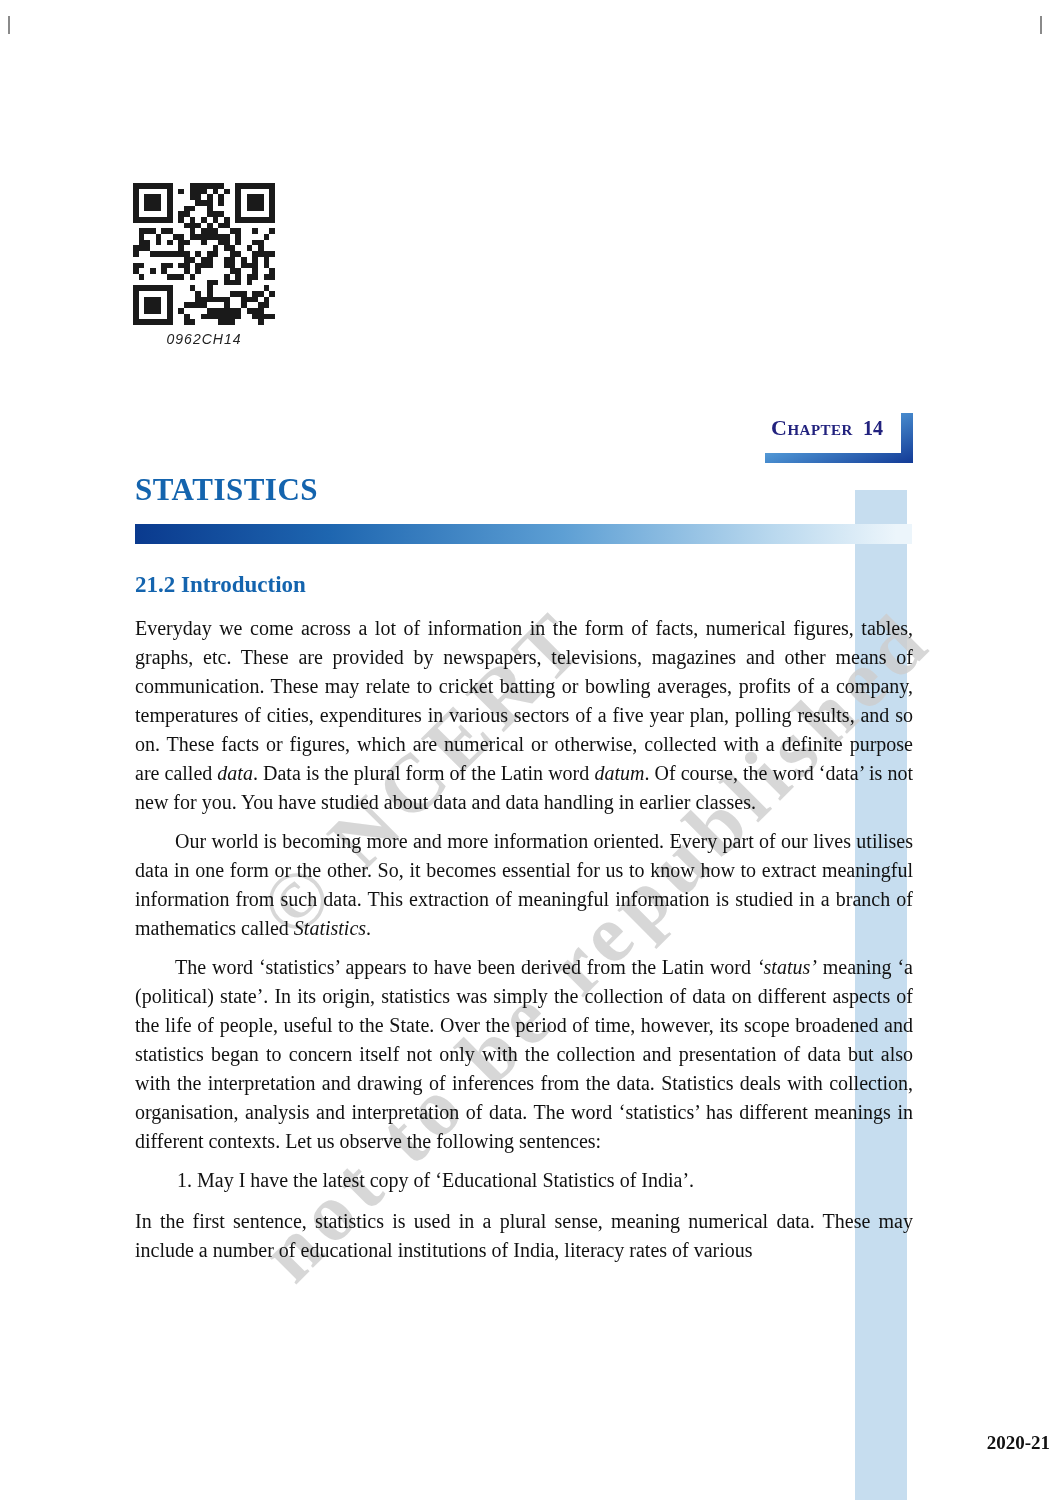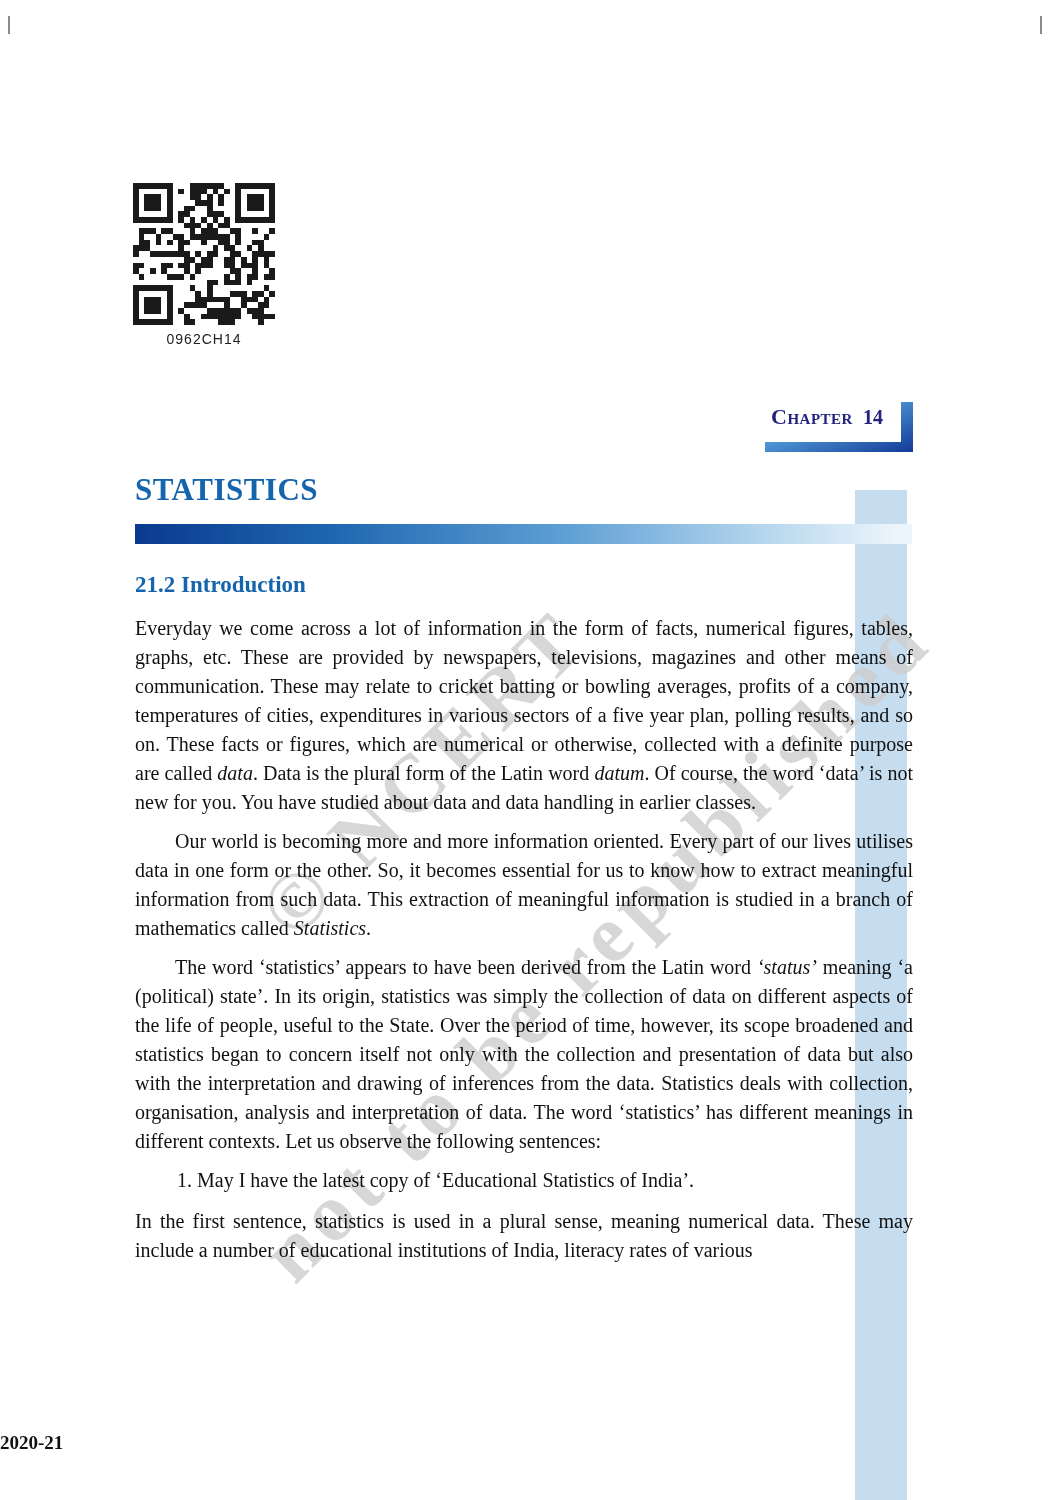--- a/index.html
+++ b/index.html
@@ -16,43 +16,43 @@
 
   .watermark { position:absolute; left:105px; top:430px; width:810px; height:860px;
                display:flex; flex-direction:column; align-items:center; justify-content:center;
                gap:150px; transform:rotate(-45deg); z-index:1; color:#cecece; pointer-events:none; }
   .wm-line { font-size:82px; letter-spacing:8px; white-space:nowrap; font-weight:bold; opacity:.8; }
 
   .qr-wrap { position:absolute; left:133px; top:183px; width:142px; z-index:2; }
   .qr { width:142px; height:142px; }
   .qr svg { display:block; }
   .qr-label { margin-top:6px; text-align:center; font-size:14px; letter-spacing:1px;
-              font-family:"Liberation Sans", sans-serif; color:#222; }
-
-  .chapter-badge { position:absolute; left:753px; top:392px; width:160px; height:62px; z-index:2; }
+              font-family:"Liberation Sans", sans-serif; color:#222;font-style:italic; }
+
+  .chapter-badge { position:absolute; left:753px; top:403px; width:160px; height:62px; z-index:2; }
   .badge-shadow { position:absolute; left:12px; top:10px; width:148px; height:50px;
                   background:linear-gradient(160deg, #9ed6f0 0%, #4a8fd0 45%, #123a96 100%); }
   .badge-face { position:absolute; left:0; top:0; width:148px; height:50px; background:#ffffff;
                 display:flex; align-items:center; justify-content:center; gap:10px; }
   .chapter-word { font-variant:small-caps; font-weight:bold; font-size:22px; color:#22227e; letter-spacing:.5px; }
   .chapter-number { font-weight:bold; font-size:20px; color:#22227e; }
 
   .page-title { position:absolute; left:135px; top:472px; font-size:31px; font-weight:bold;
                 color:#1464ae; letter-spacing:.5px; z-index:2; }
   .title-rule { position:absolute; left:135px; top:524px; width:777px; height:20px; z-index:2;
                 background:linear-gradient(to right, #0a3a8e 0%, #1e66b0 25%, #5d9fd4 55%, #b9d8ee 82%, #ecf5fb 98%); }
 
   .content { position:absolute; left:135px; top:572px; width:778px; z-index:2; }
   .section-heading { font-size:23px; font-weight:bold; color:#1464ae; margin:0 0 16px; }
   .para { font-size:20px; line-height:29px; text-align:justify; margin:4px 0 10px; }
   .para.indent { text-indent:40px; }
   .list { margin:4px 0 6px; }
   .list-item { font-size:20px; line-height:29px; margin:0 0 12px 42px; }
 
-  .footer { position:absolute; left:0; right:0; top:1432px; text-align:left;
+  .footer { position:absolute; left:0; right:0; top:1432px; text-align:right;
             font-size:19px; font-weight:bold; z-index:2; }
 </style>
 </head>
 <body>
 
 <div class="page">
 
   <div class="crop-mark crop-left"></div>
   <div class="crop-mark crop-right"></div>
 

